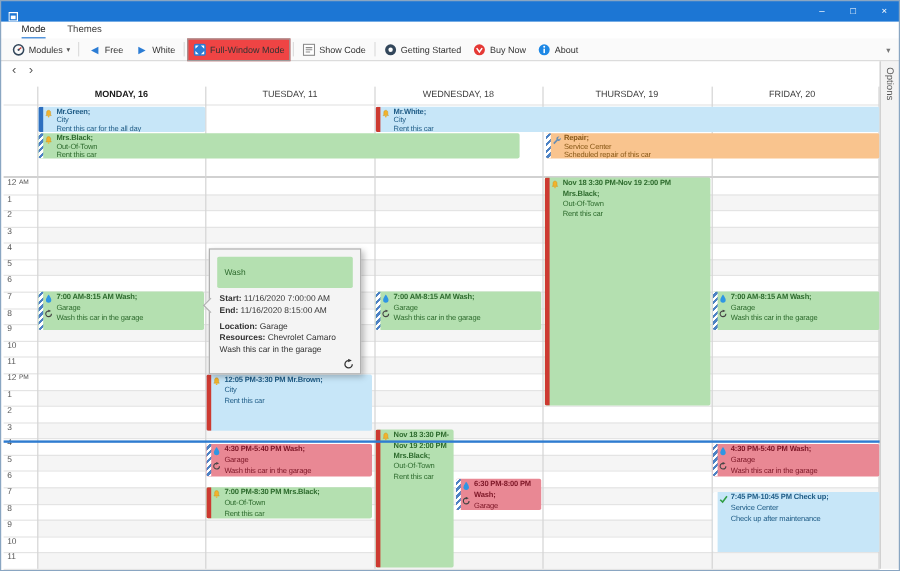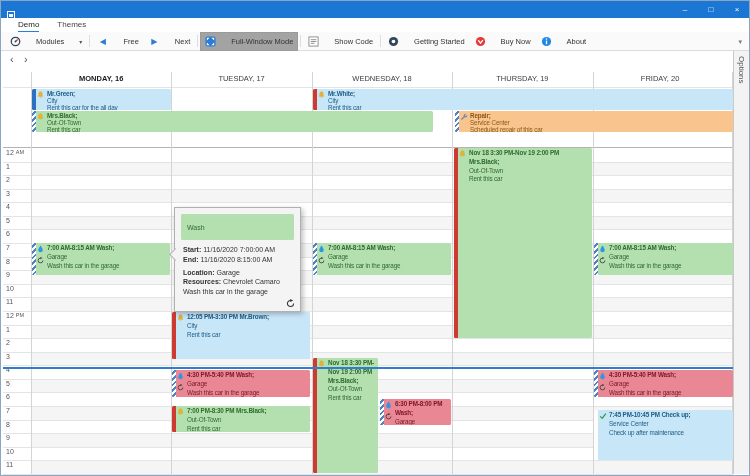--- a/index.html
+++ b/index.html
@@ -17,22 +17,22 @@
 
   
   .menubar{position:absolute;left:0;top:18px;width:750px;height:14px;background:#fff;display:flex;padding-left:18px;gap:18px;z-index:9;}
   .menuitem{position:relative;font-size:8px;color:#444;padding-top:2px;}
   .menuitem.active{color:#1a1a1a;}
   .menuitem.active::after{content:"";position:absolute;left:0;right:0;bottom:-1px;height:2px;background:var(--accent,#2b7cd4);}
 
   
   .toolbar{position:absolute;left:0;top:32px;width:750px;height:18px;background:#fafafa;
        border-bottom:1px solid #dcdcdc;display:flex;align-items:center;padding-left:5px;z-index:9;}
-  .tbtn{display:flex;align-items:center;gap:15px;font-size:7.5px;color:#333;padding:2px 4px;height:13px;white-space:nowrap;border:1px solid transparent;}
-  .tbtn.active{background:#a3a3a3;border:1px solid #9a9a9a;}
+  .tbtn{display:flex;align-items:center;gap:3px;font-size:7.5px;color:#333;padding:2px 4px;height:13px;white-space:nowrap;border:1px solid transparent;}
+  .tbtn.active{background:#ef4444;border:1px solid #9a9a9a;}
   .tbtn .caret{font-size:6px;color:#555;}
   .tsep{width:1px;height:12px;background:#ddd;margin:0 2px;}
   .tchevron{position:absolute;right:8px;top:38px;font-size:7px;color:#777;z-index:9;}
   .ticon{display:inline-flex;width:11px;height:11px;align-items:center;justify-content:center;}
   .ticon.char{font-size:8px;color:var(--accent,#2b7cd4);}
 
   
   .datenav{position:absolute;left:0;top:50px;width:733px;height:22px;background:#fff;z-index:5;}
   .navarrow{position:absolute;top:3px;font-size:11px;color:#555;}
   .datetitle{position:absolute;left:38px;top:3px;font-size:13.5px;color:#222;}
@@ -96,21 +96,21 @@
       </svg>
   </span>
   <div class="winbtns">
       <span class="winbtn">–</span>
       <span class="winbtn">□</span>
       <span class="winbtn">×</span>
     </div>
 </div>
 
 <div class="menubar">
-    <span class="menuitem active">Demo</span>
+    <span class="menuitem active">Mode</span>
     <span class="menuitem">Themes</span>
   </div>
 
 <div class="toolbar">
     <span class="tbtn">
       <span class="ticon">
         <svg width="11" height="11" viewBox="0 0 12 12">
           <circle cx="6" cy="6" r="4.6" fill="none" stroke="#33475b" stroke-width="1.4"></circle>
           <path d="M6 6L8.5 3.8" stroke="#cd3a31" stroke-width="1.2"></path>
           <circle cx="6" cy="6" r="1" fill="#33475b"></circle>
@@ -119,21 +119,21 @@
       <span>Modules</span>
       <span class="caret">▾</span>
     </span>
     <div class="tsep"></div>
     <span class="tbtn">
       <span class="ticon char">◀</span>
       <span>Free</span>
     </span>
     <span class="tbtn">
       <span class="ticon char">▶</span>
-      <span>Next</span>
+      <span>White</span>
     </span>
     <div class="tsep"></div>
     <span class="tbtn active">
       <span class="ticon">
         <svg width="11" height="11" viewBox="0 0 12 12">
           <rect x="0.5" y="0.5" width="11" height="11" rx="2" fill="#2b7cd4"></rect>
           <path d="M2 2h3L2 5zM10 2v3L7 2zM2 10V7l3 3zM10 10H7l3-3z" fill="#fff"></path>
         </svg>
       </span>
       <span>Full-Window Mode</span>
@@ -184,21 +184,21 @@
   <span class="navarrow" style="left:10px">‹</span>
   <span class="navarrow" style="left:24px">›</span>
 </div>
 
 <div class="options">
   <span class="lbl">Options</span>
 </div>
 
 <div id="stage">
     <div class="dayhead bold" style="left: 31px; width: 140.4px;">MONDAY, 16</div>
-    <div class="dayhead" style="left: 171.4px; width: 140.4px;">TUESDAY, 17</div>
+    <div class="dayhead" style="left: 171.4px; width: 140.4px;">TUESDAY, 11</div>
     <div class="dayhead" style="left: 311.8px; width: 140.4px;">WEDNESDAY, 18</div>
     <div class="dayhead" style="left: 452.2px; width: 140.4px;">THURSDAY, 19</div>
     <div class="dayhead" style="left: 592.6px; width: 135px;">FRIDAY, 20</div>
     <div class="hline" style="left: 3px; width: 730px; top: 161.583px;"></div>
     <div class="hourlbl" style="top: 149px;">12 <span class="sm">AM</span></div>
     <div style="position: absolute; left: 31px; top: 148px; width: 702px; height: 13.583px; z-index: 1;"></div>
     <div class="altrow" style="left: 31px; top: 161.583px; width: 702px; height: 13.583px;"></div>
     <div class="hline" style="left: 3px; width: 730px; top: 175.166px;"></div>
     <div class="hourlbl" style="top: 162.583px;">1</div>
     <div style="position: absolute; left: 31px; top: 161.583px; width: 702px; height: 13.583px; z-index: 1;"></div>

